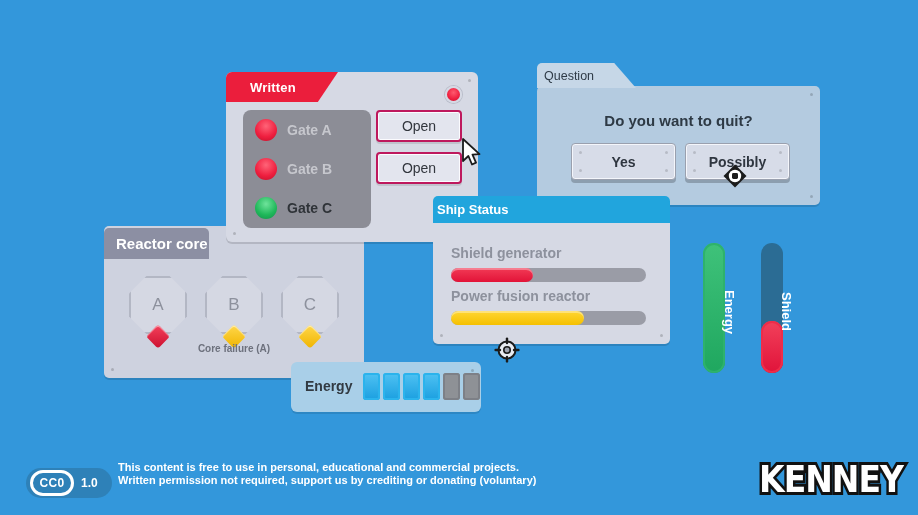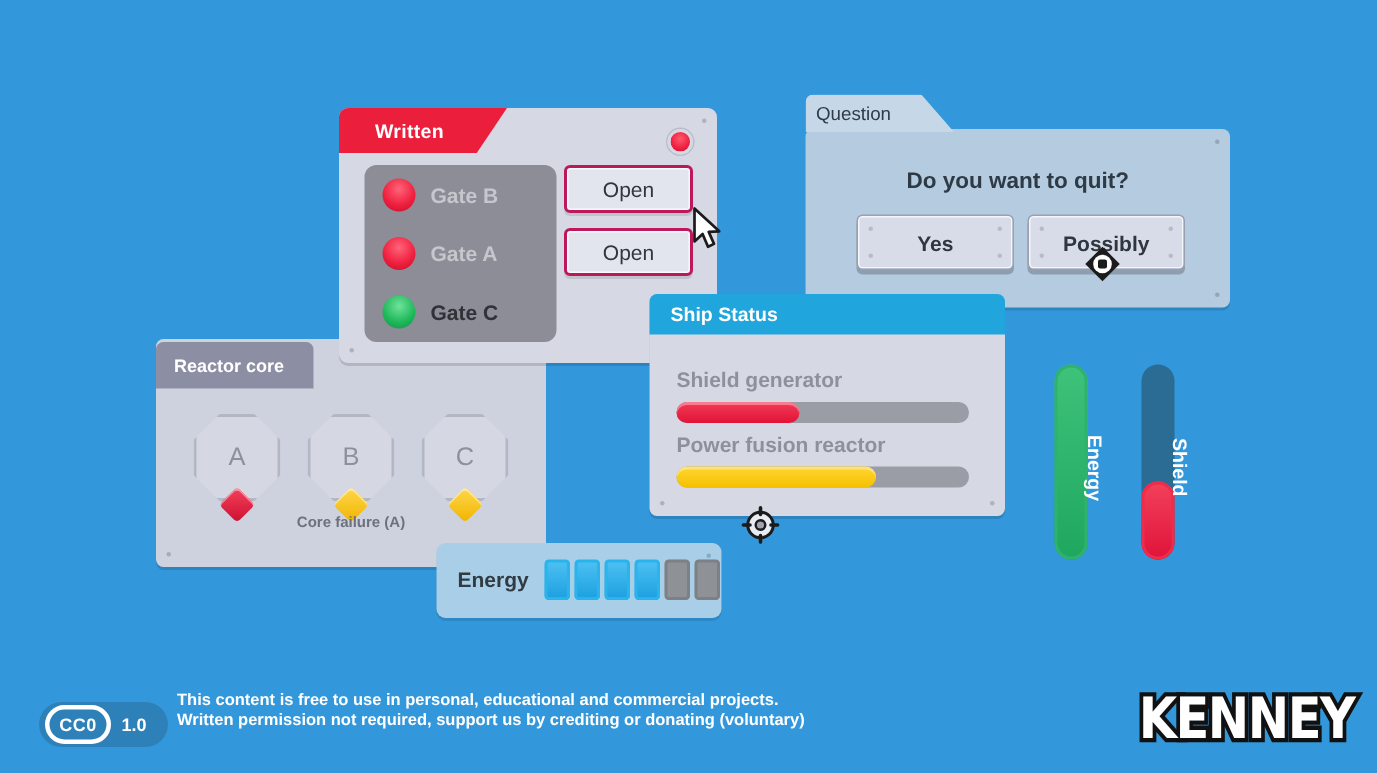--- a/index.html
+++ b/index.html
@@ -97,40 +97,40 @@
   
   #ship { left: 433px; top: 196px; width: 237px; height: 148px;
     background:#d6d9e4; border-radius: 5px;
     box-shadow: 0 2px 0 rgba(0,0,0,0.13);
   }
   #ship-header {
     position:absolute; left:0; top:0; right:0; height: 27px;
     background:#21a5dd; border-top-left-radius:5px; border-top-right-radius:5px;
     display:flex; align-items:center;
   }
-  #ship-header span { padding-left: 14px; font-size:13px; font-weight:bold; color:#fff; }
+  #ship-header span { padding-left: 4px; font-size:13px; font-weight:bold; color:#fff; }
   .status-label { position:absolute; left: 18px; font-size: 14px; font-weight:bold; color:#8d919d; }
   .pbar { position:absolute; left: 18px; width: 195px; height: 14px;
           background:#9a9ca6; border-radius: 7px; }
   .pbar .fill { height: 100%; border-radius: 7px;
           box-shadow: inset 0 2px 0 rgba(255,255,255,0.35); }
   .fill.red { background: linear-gradient(#f23b56,#e21338); }
   .fill.yellow { background: linear-gradient(#ffd633,#f5c000); }
 
   
   #reactor { left: 104px; top: 226px; width: 260px; height: 152px;
     background:#ced2df; border-radius: 5px;
     box-shadow: 0 2px 0 rgba(0,0,0,0.13);
   }
   #reactor-tab {
     position:absolute; left: 104px; top: 228px; width: 105px; height: 31px;
     background:#8c8fa3; color:#fff; border-radius: 5px 5px 0 0;
     display:flex; align-items:center;
   }
-  #reactor-tab span { padding-left: 12px; font-size: 12px; font-weight:bold; }
+  #reactor-tab span { padding-left: 12px; font-size: 15px; font-weight:bold; }
   .core { position:absolute; top: 50px; width: 58px; height: 58px; }
   .core .oct {
     width: 58px; height: 58px; background: #d5d8e3;
     border: 2px solid #b3b7c4;
     clip-path: polygon(30% 0,70% 0,100% 30%,100% 70%,70% 100%,30% 100%,0 70%,0 30%);
     display:flex; align-items:center; justify-content:center;
     font-size: 17px; color:#8d919d;
   }
   .core .gem {
     position:absolute; left: 50%; bottom: -11px; transform: translateX(-50%) rotate(45deg);
@@ -222,25 +222,25 @@
         <i class="dot bl"></i>
     </div>
     <div id="controls-tab">
       <span>Written</span>
     </div>
     <div id="controls-led"></div>
 
     <div id="gatebox">
       <div class="gate-row">
         <div class="led red"></div>
-        <div class="gate-label off">Gate B</div>
+        <div class="gate-label off">Gate A</div>
       </div>
       <div class="gate-row">
         <div class="led red"></div>
-        <div class="gate-label off">Gate A</div>
+        <div class="gate-label off">Gate B</div>
       </div>
       <div class="gate-row">
         <div class="led green"></div>
         <div class="gate-label on">Gate C</div>
       </div>
     </div>
 
     <div class="btn" id="btn-open">Open</div>
     <div class="btn" id="btn-close">Open</div>
   </div>

